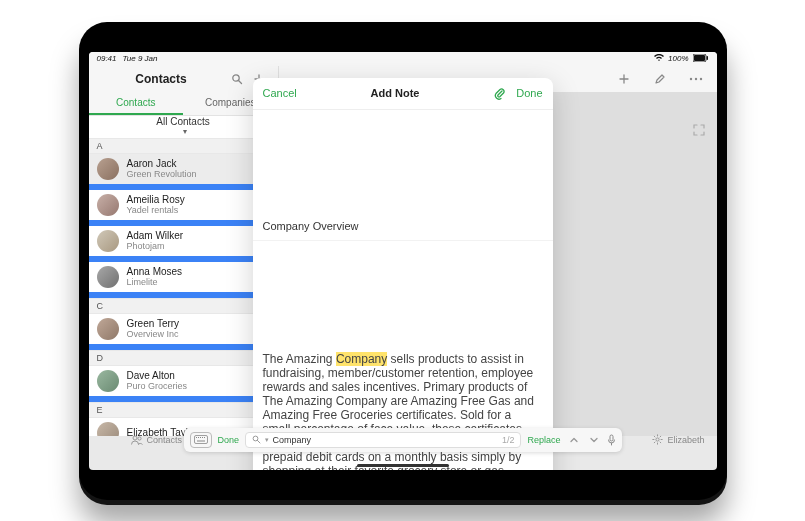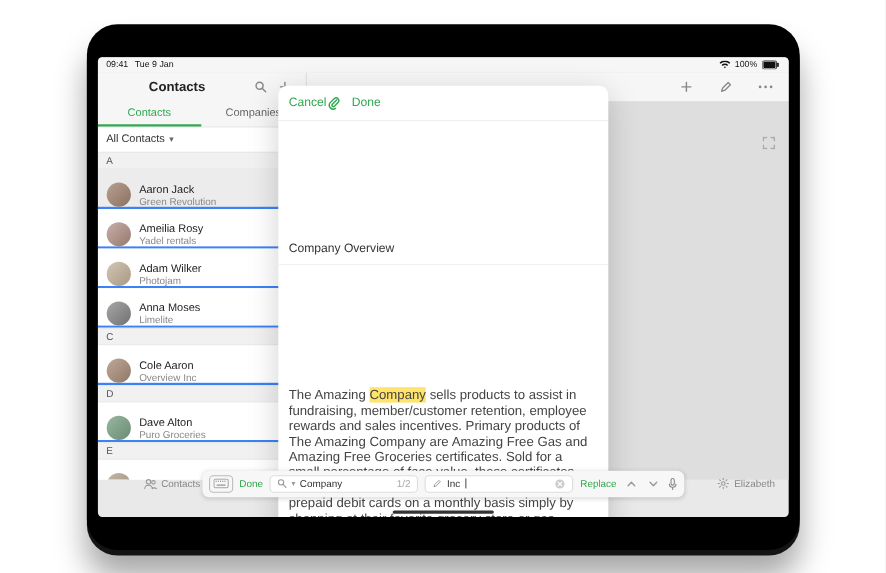--- a/index.html
+++ b/index.html
@@ -15,50 +15,50 @@
   box-shadow: 0 5px 0 #141414, 0 24px 28px rgba(0,0,0,0.35);
 }
 .screen {
   position: absolute; top: 30px; left: 10px; right: 10px; bottom: 30px;
   background: #e9e9e9; border-radius: 4px; overflow: hidden;
 }
 
 
 .status-bar {
   height: 14px; display: flex; align-items: center; padding: 0 8px;
-  font-size: 8px; color: #111; background: #f6f6f6;
+  font-size: 8px; color: #111; background: #f6f6f6; font-style: italic;
 }
 .status-left { flex: 0 0 auto; display: flex; gap: 6px; }
-.status-right { margin-left: auto; display: flex; gap: 4px; align-items: center; }
+.status-right { margin-left: auto; display: flex; gap: 4px; align-items: flex-start; }
 
 
 .app-top {
   height: 26px; display: flex; align-items: center; background: #f6f6f6;
 }
 .left-pane { width: 190px; flex: 0 0 190px; background: #f6f6f6; border-right: 1px solid #e0e0e0; height: 100%; }
 .left-head { height: 26px; display: flex; align-items: center; padding: 0 8px; }
 .title { font-size: 12px; font-weight: 600; flex: 1; text-align: center; color: #222; }
 .icon-btn { width: 22px; height: 22px; display: flex; align-items: center; justify-content: center; color: #888; }
 
 .right-head { flex: 1; height: 26px; display: flex; align-items: center; justify-content: flex-end; gap: 14px; padding: 0 10px; }
 
 
 .tabs { height: 24px; display: flex; border-bottom: 1px solid #e3e3e3; background: #f6f6f6; }
 .tab { flex: 1; display: flex; align-items: center; justify-content: center; font-size: 10px; color: #666; border-bottom: 2px solid transparent; }
 .tab.active { color: #2fa84f; border-bottom-color: #2fa84f; font-weight: 500; }
 
 
-.filter-row { height: 22px; display: flex; align-items: center; padding: 0 8px; font-size: 10px; color: #333; background: #fff; }
+.filter-row { height: 22px; display: flex; align-items: center; padding: 0 8px; font-size: 10px; color: #333; background: #fff; flex-direction: column; }
 .chev { font-size: 8px; color: #666; margin-left: 4px; }
 
 
 .section-h { height: 16px; background: #f1f1f1; font-size: 9px; color: #555; display: flex; align-items: center; padding: 0 8px; border-top:1px solid #e8e8e8; border-bottom:1px solid #e8e8e8; }
 
 
-.contact { height: 36px; display: flex; align-items: flex-end; padding: 0 8px; gap: 8px; background: #fff; border-bottom: 2px solid #3b82f6; }
+.contact { height: 36px; display: flex; align-items: center; padding: 0 8px; gap: 8px; background: #fff; border-bottom: 6px solid #3b82f6; }
 .contact.sel { background: #ececec; }
 .avatar { width: 22px; height: 22px; border-radius: 50%; background: #ccc; flex: 0 0 22px; }
 .cinfo { display: flex; flex-direction: column; }
 .cname { font-size: 10px; color: #222; font-weight: 500; }
 .ccomp { font-size: 9px; color: #888; }
 
 .list { position: absolute; top: 64px; left: 0; width: 190px; bottom: 34px; overflow: hidden; background:#fff; border-right:1px solid #e0e0e0; }
 
 
 .main-area { position: absolute; top: 40px; left: 190px; right: 0; bottom: 34px; background: rgba(220,220,220,0.85); }
@@ -225,21 +225,21 @@
               <span class="ccomp">Limelite</span>
             </div>
         </div>
 
         <div class="section-h">
             <span>C</span>
           </div>
         <div class="contact">
           <div class="avatar" style="background:linear-gradient(135deg,#c0a898,#8f7868);"></div>
           <div class="cinfo">
-              <span class="cname">Cole Aaron</span>
+              <span class="cname">Green Terry</span>
               <span class="ccomp">Overview Inc</span>
             </div>
         </div>
 
         <div class="section-h">
             <span>D</span>
           </div>
         <div class="contact">
           <div class="avatar" style="background:linear-gradient(135deg,#9ab8a0,#6a8a72);"></div>
           <div class="cinfo">
@@ -264,20 +264,21 @@
         <span class="expand-icon">
           <svg width="12" height="12" viewBox="0 0 12 12">
               <path d="M1 4 L1 1 L4 1 M8 1 L11 1 L11 4 M11 8 L11 11 L8 11 M4 11 L1 11 L1 8" stroke="#aaa" stroke-width="1.2" fill="none" stroke-linecap="round"></path>
             </svg>
         </span>
       </div>
 
       <div class="modal">
         <div class="modal-head">
           <span class="green-link">Cancel</span>
+          <span class="modal-title">Add Note</span>
           <span class="attach">
             <svg width="13" height="13" viewBox="0 0 13 13">
                 <path d="M9 4 L5 8 A1.3 1.3 0 0 0 6.8 9.8 L10.5 6 A2.5 2.5 0 0 0 7 2.5 L3 6.5 A3.6 3.6 0 0 0 8 11.5" fill="none" stroke="#2fa84f" stroke-width="1.3" stroke-linecap="round"></path>
               </svg>
           </span>
           <span class="green-link" style="font-weight:500;">Done</span>
         </div>
         <div class="modal-subj">
           <span>Company Overview</span>
         </div>
@@ -316,35 +317,20 @@
             <svg width="9" height="9" viewBox="0 0 9 9">
                 <circle cx="3.5" cy="3.5" r="2.4" fill="none" stroke="#999" stroke-width="1"></circle>
                 <line x1="5.4" y1="5.4" x2="8" y2="8" stroke="#999" stroke-width="1" stroke-linecap="round"></line>
               </svg>
           </span>
           <span style="color:#999; font-size:7px;">▾</span>
           <span>Company</span>
           <span class="hint">1/2</span>
         </div>
 
-        <div class="pill">
-          <span>
-            <svg width="9" height="9" viewBox="0 0 9 9">
-                <path d="M1.5 7.5 L2.2 5.5 L6 1.7 L7.3 3 L3.5 6.8 Z" fill="none" stroke="#999" stroke-width="0.9"></path>
-              </svg>
-          </span>
-          <span>Inc</span>
-            <span style="border-right:1px solid #555; height:9px; margin-left:1px;"></span>
-          <span class="hint clear-x">
-            <svg width="10" height="10" viewBox="0 0 10 10">
-                <circle cx="5" cy="5" r="4.2" fill="#ccc"></circle>
-                <path d="M3.3 3.3 L6.7 6.7 M6.7 3.3 L3.3 6.7" stroke="#fff" stroke-width="1.1" stroke-linecap="round"></path>
-              </svg>
-          </span>
-        </div>
 
         <span class="mini green">Replace</span>
         <span class="arrow-btn">
           <svg width="10" height="10" viewBox="0 0 10 10">
               <path d="M2 6.5 L5 3.5 L8 6.5" fill="none" stroke="#999" stroke-width="1.3" stroke-linecap="round" stroke-linejoin="round"></path>
             </svg>
         </span>
         <span class="arrow-btn">
           <svg width="10" height="10" viewBox="0 0 10 10">
               <path d="M2 3.5 L5 6.5 L8 3.5" fill="none" stroke="#999" stroke-width="1.3" stroke-linecap="round" stroke-linejoin="round"></path>

